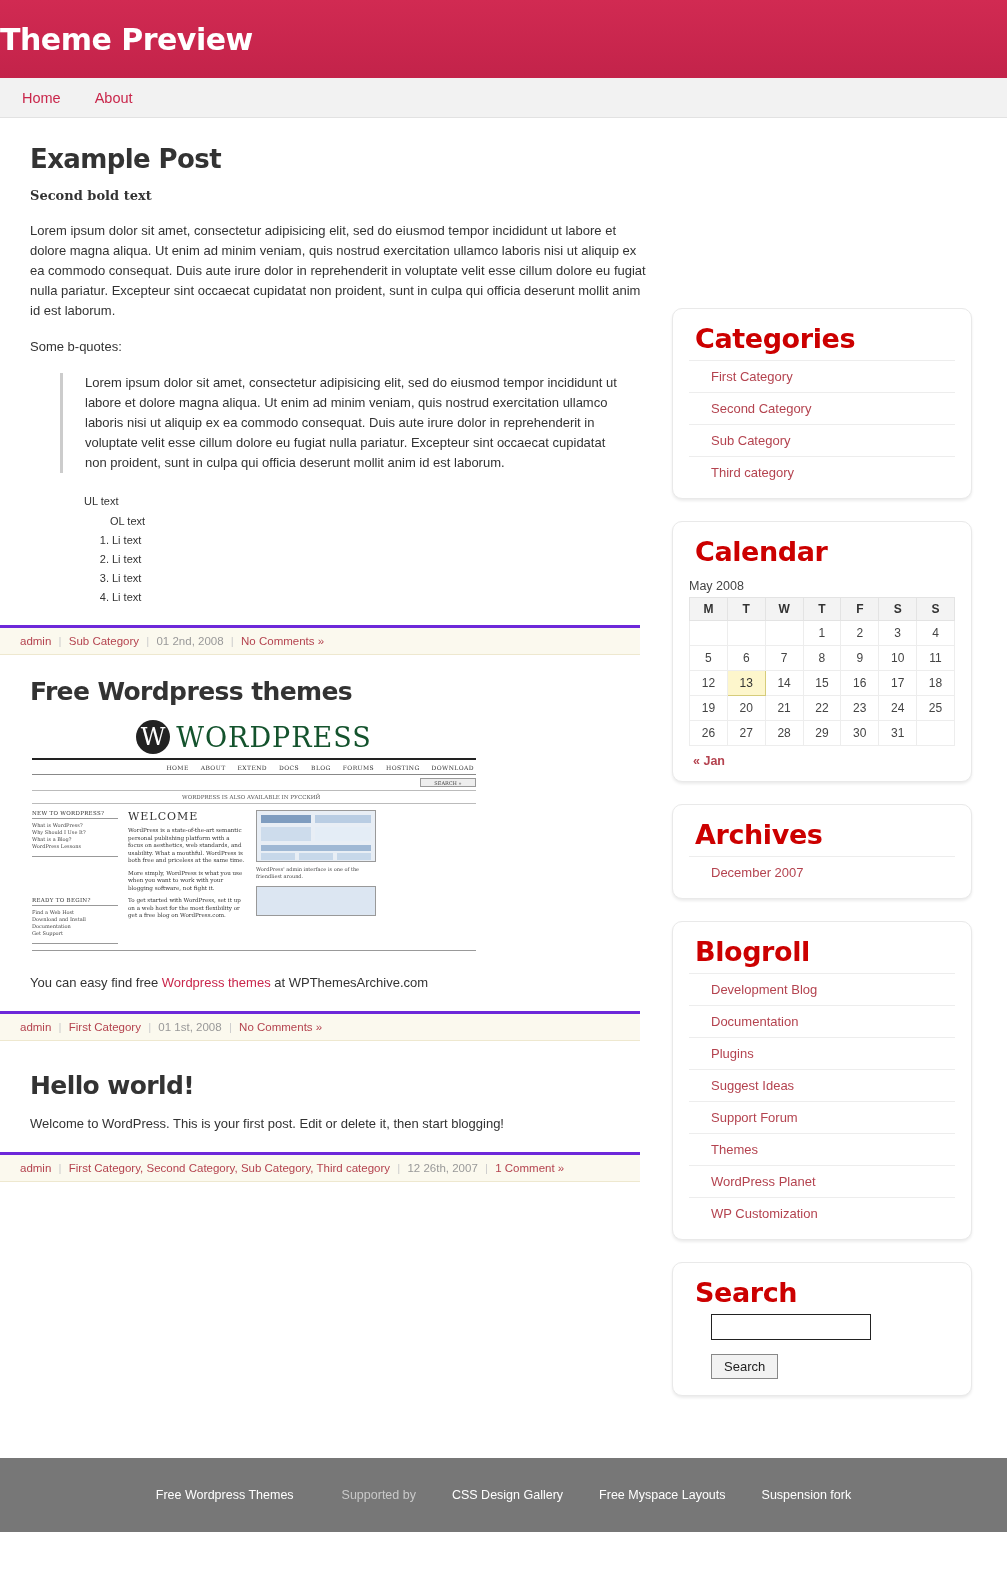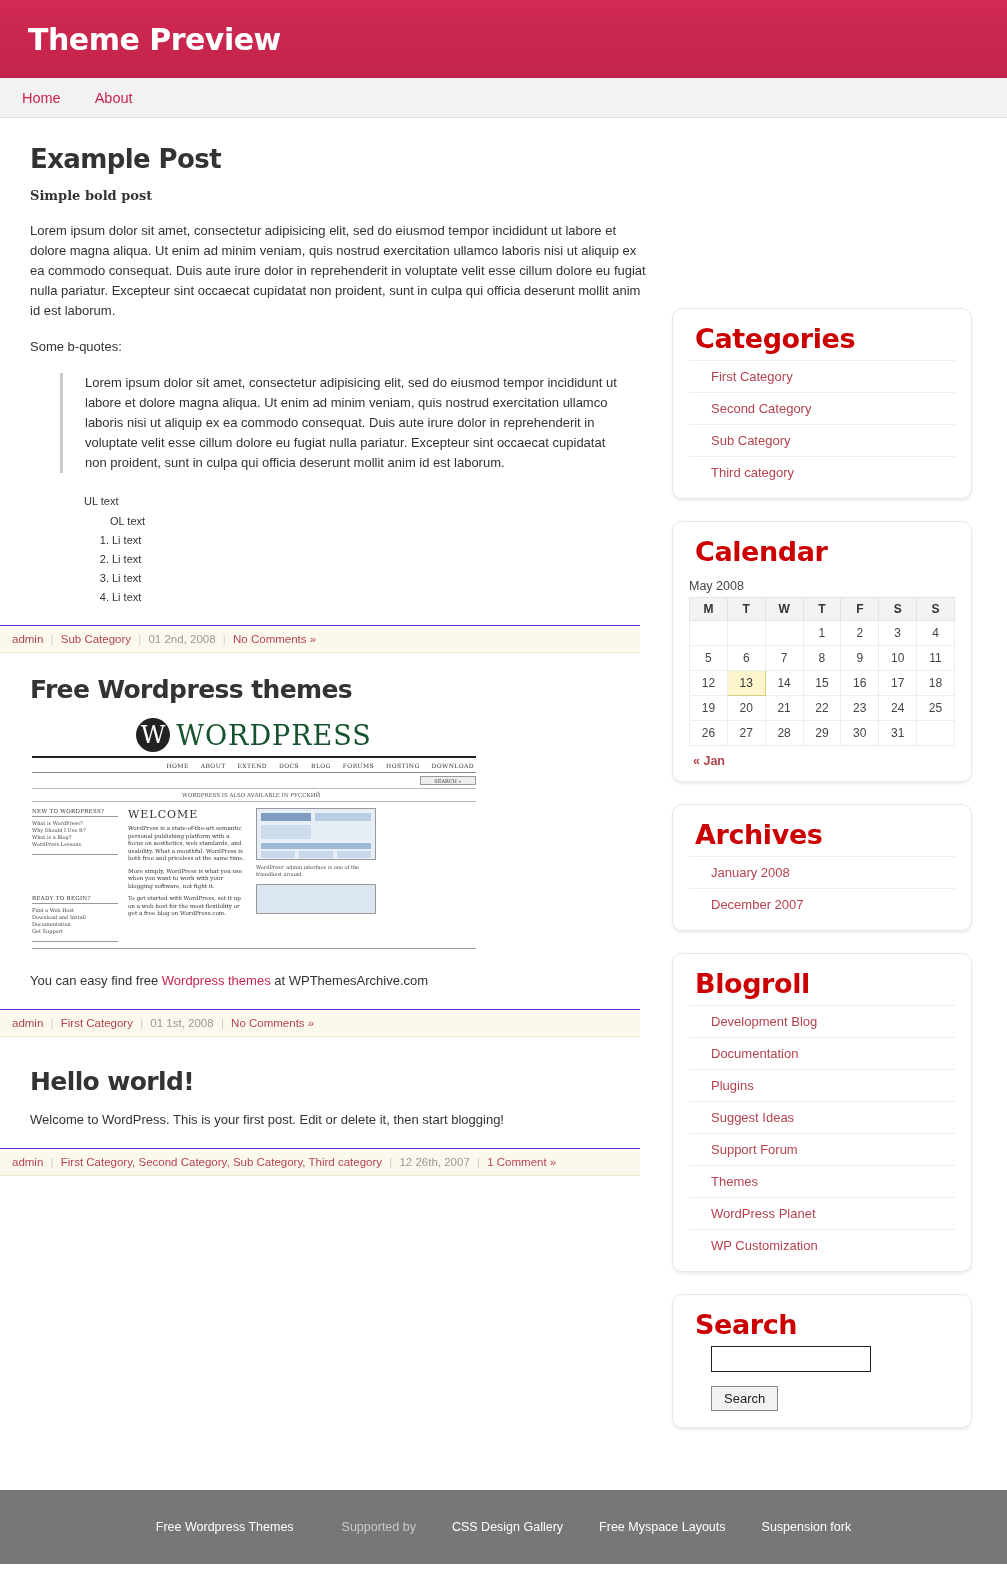--- a/index.html
+++ b/index.html
@@ -10,21 +10,20 @@
   }
   body { width: 1007px; }
 
   
   .header {
     height: 78px;
     background: #c9264b;
     background: linear-gradient(to bottom, #d12a52 0%, #c3234a 100%);
     display: flex;
     align-items: center;
-    padding-left: 28px;
   }
   .site-title {
     color: #ffffff;
     font-size: 30px;
     font-weight: bold;
     letter-spacing: -0.5px;
     font-family: "DejaVu Sans", sans-serif;
   }
 
   
@@ -94,25 +93,25 @@
     width: 570px;
   }
   .list-block { margin: 4px 0 18px 28px; font-size: 11px; color:#333; }
   .list-block .ul-text { margin-left: 26px; line-height: 20px; }
   .list-block .ol-text { margin-left: 52px; line-height: 20px; }
   .list-block ol { margin: 0 0 0 54px; padding: 0; }
   .list-block ol li { line-height: 19px; }
 
   .post-meta {
     background: #fbf9ee;
-    border-top: 1px solid #6d28d9;
+    border-top: 3px solid #6d28d9;
     border-bottom: 1px solid #eee8cf;
     font-size: 11.5px;
     color: #999999;
-    padding: 7px 12px;
+    padding: 7px 20px;
     margin: 18px 0 0 -30px;
     width: 640px;
   }
   .post-meta a { color: #b4434f; text-decoration: none; }
   .post-meta .sep { color: #cccccc; padding: 0 4px; }
 
   .inline-link { color: #c9264b; text-decoration: none; }
 
   
   .wpshot {
@@ -263,21 +262,21 @@
   <a href="#">Home</a>
   <a href="#">About</a>
 </div>
 
 <div class="wrap">
 
   <div class="content">
 
     <div>
       <h2 class="post-title">Example Post</h2>
-      <div class="bold-lead">Simple bold post</div>
+      <div class="bold-lead">Second bold text</div>
       <p class="para">Lorem ipsum dolor sit amet, consectetur adipisicing elit, sed do eiusmod tempor incididunt ut labore et dolore magna aliqua. Ut enim ad minim veniam, quis nostrud exercitation ullamco laboris nisi ut aliquip ex ea commodo consequat. Duis aute irure dolor in reprehenderit in voluptate velit esse cillum dolore eu fugiat nulla pariatur. Excepteur sint occaecat cupidatat non proident, sunt in culpa qui officia deserunt mollit anim id est laborum.</p>
       <p class="para">Some b-quotes:</p>
       <blockquote>Lorem ipsum dolor sit amet, consectetur adipisicing elit, sed do eiusmod tempor incididunt ut labore et dolore magna aliqua. Ut enim ad minim veniam, quis nostrud exercitation ullamco laboris nisi ut aliquip ex ea commodo consequat. Duis aute irure dolor in reprehenderit in voluptate velit esse cillum dolore eu fugiat nulla pariatur. Excepteur sint occaecat cupidatat non proident, sunt in culpa qui officia deserunt mollit anim id est laborum.</blockquote>
 
       <div class="list-block">
         <div class="ul-text">UL text</div>
         <div class="ol-text">OL text</div>
         <ol>
           <li>Li text</li>
           <li>Li text</li>
@@ -477,23 +476,20 @@
       </table>
       <div class="cal-foot">
         <a href="#">« Jan</a>
       </div>
     </div>
 
     <div class="widget">
       <h3>Archives</h3>
       <ul>
         <li>
-            <a href="#">January 2008</a>
-          </li>
-        <li>
             <a href="#">December 2007</a>
           </li>
       </ul>
     </div>
 
     <div class="widget">
       <h3>Blogroll</h3>
       <ul>
         <li>
             <a href="#">Development Blog</a>

